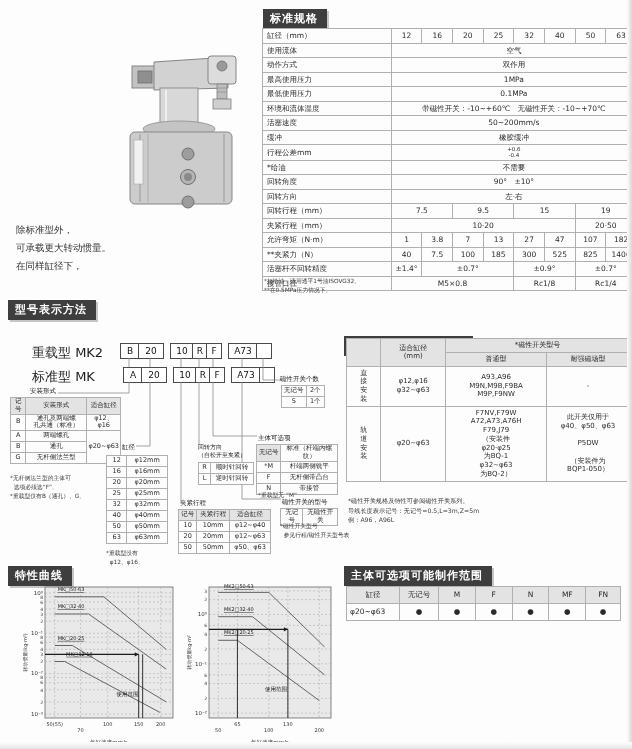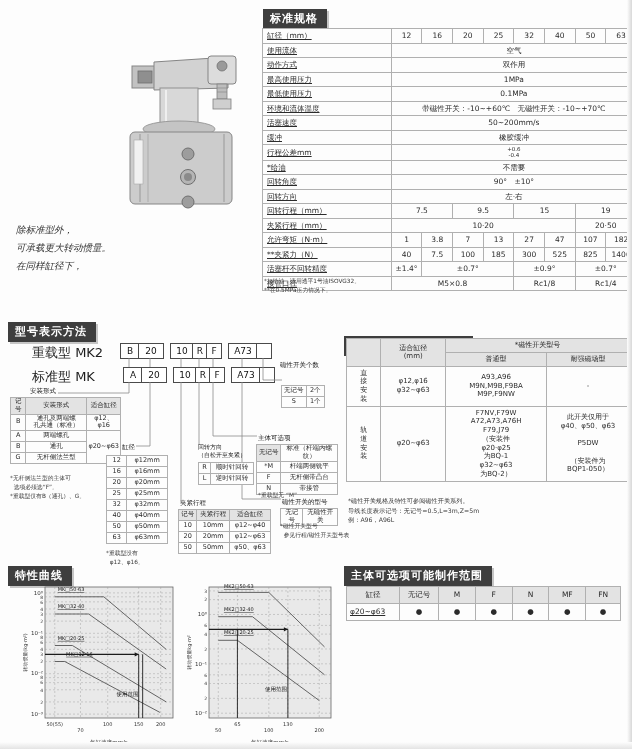--- a/index.html
+++ b/index.html
@@ -10,27 +10,27 @@
   table{border-collapse:collapse;table-layout:fixed;position:absolute;background:#fdfdfd;}
   td{border:1px solid #b0b0b0;text-align:center;vertical-align:middle;
      padding:1px 2px;white-space:pre-line;line-height:1.25;color:#2b2b2b;overflow:hidden;}
   .t-spec td{font-size:7.5px;height:11.5px;}
   .t-spec td.L{text-align:left;padding-left:4px;}
   .t-spec td.tol{font-size:5.5px;line-height:1.15;}
   .t-switch td{font-size:7px;padding:2px 2px;}
   .t-opt td{font-size:7.5px;height:14px;}
   .t-mini td{font-size:6.5px;height:10px;padding:0 1px;line-height:1.2;}
   td.hd{background:#e3e3e3;}
-  td.L{text-align:left;padding-left:3px;text-decoration:underline;}
+  td.L{text-align:left;padding-left:3px;}
   .fn{position:absolute;font-size:5.8px;color:#3a3a3a;line-height:1.55;white-space:pre;}
   .blab{position:absolute;font-size:6.5px;color:#222;line-height:1.3;white-space:pre;}
   .mlabel{position:absolute;font-size:13px;color:#1d1d1d;font-weight:500;white-space:nowrap;}
   .mbox{position:absolute;height:14px;border:1px solid #4a4a4a;background:#fff;
         font-size:9px;text-align:center;line-height:14px;color:#111;}
-  .introline{font-size:9.5px;line-height:18px;color:#333;white-space:nowrap;font-style:italic;}
+  .introline{font-size:9.5px;line-height:18px;color:#333;white-space:nowrap;}
   .edge-r{position:absolute;right:0;top:0;width:5px;height:749px;
           background:linear-gradient(to right,#fdfdfd,#d8d8d8);}
   .edge-b{position:absolute;left:0;bottom:0;width:632px;height:7px;
           background:linear-gradient(to bottom,#fdfdfd,#e4e4e4);}
 </style>
 </head>
 <body>
 
 <div id="page">
 
@@ -183,21 +183,21 @@
           <td class="L">接管口径</td>
           <td colspan="4">M5×0.8</td>
           <td colspan="2">Rc1/8</td>
           <td colspan="2">Rc1/4</td>
         </tr>
       </tbody>
     </table>
   <div class="fn" style="left:264px;top:277px">*如给油，请用透平1号油ISOVG32。</div>
   <div class="fn" style="left:264px;top:286px">**在0.5MPa压力情况下。</div>
 
-  <div class="bar" style="left:8px;top:322px">型号表示方法</div>
+  <div class="bar" style="left:8px;top:300px">型号表示方法</div>
 
   <div class="mlabel" style="left:32px;top:344px">重载型 MK2</div>
   <div class="mlabel" style="left:32px;top:368px">标准型 MK</div>
 
   <div class="mbox" style="left:120px;top:343px;width:18px">B</div>
   <div class="mbox" style="left:138px;top:343px;width:24px">20</div>
   <div class="mbox" style="left:170px;top:343px;width:22px">10</div>
   <div class="mbox" style="left:192px;top:343px;width:14px">R</div>
   <div class="mbox" style="left:206px;top:343px;width:14px">F</div>
   <div class="mbox" style="left:228px;top:343px;width:28px">A73</div>
@@ -386,21 +386,21 @@
           <td>φ12~φ63</td>
         </tr>
         <tr>
           <td>50</td>
           <td>50mm</td>
           <td>φ50、φ63</td>
         </tr>
       </tbody>
     </table>
 
-  <div class="blab" style="left:280px;top:361px">磁性开关个数</div>
+  <div class="blab" style="left:280px;top:375px">磁性开关个数</div>
   <table class="t-mini" style="left: 281px; top: 385px; width: 44px;">
       <colgroup>
         <col style="width: 24px;">
         <col style="width: 18px;">
       </colgroup>
       <tbody>
         <tr>
           <td>无记号</td>
           <td>2个</td>
         </tr>

